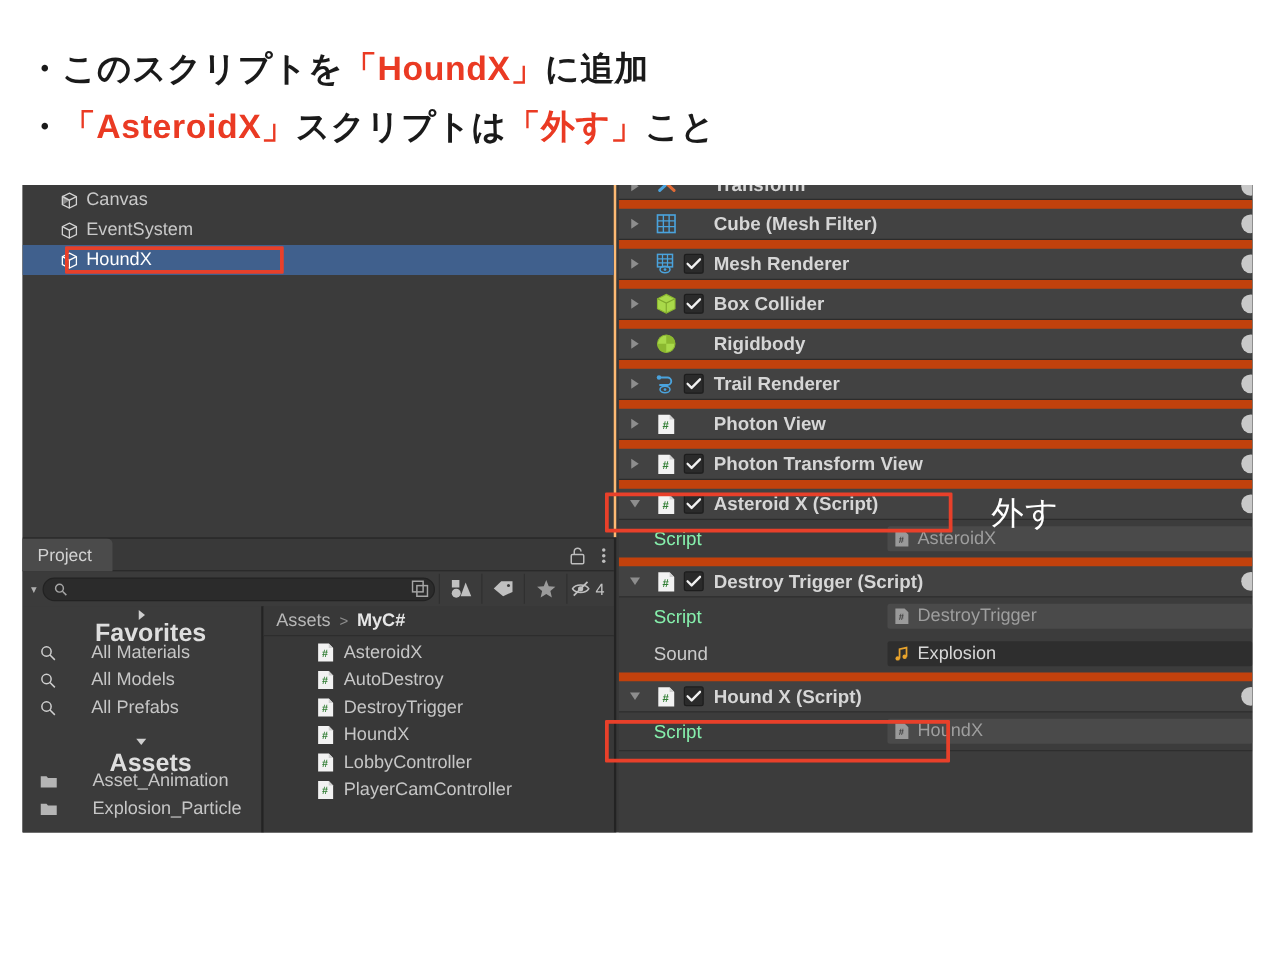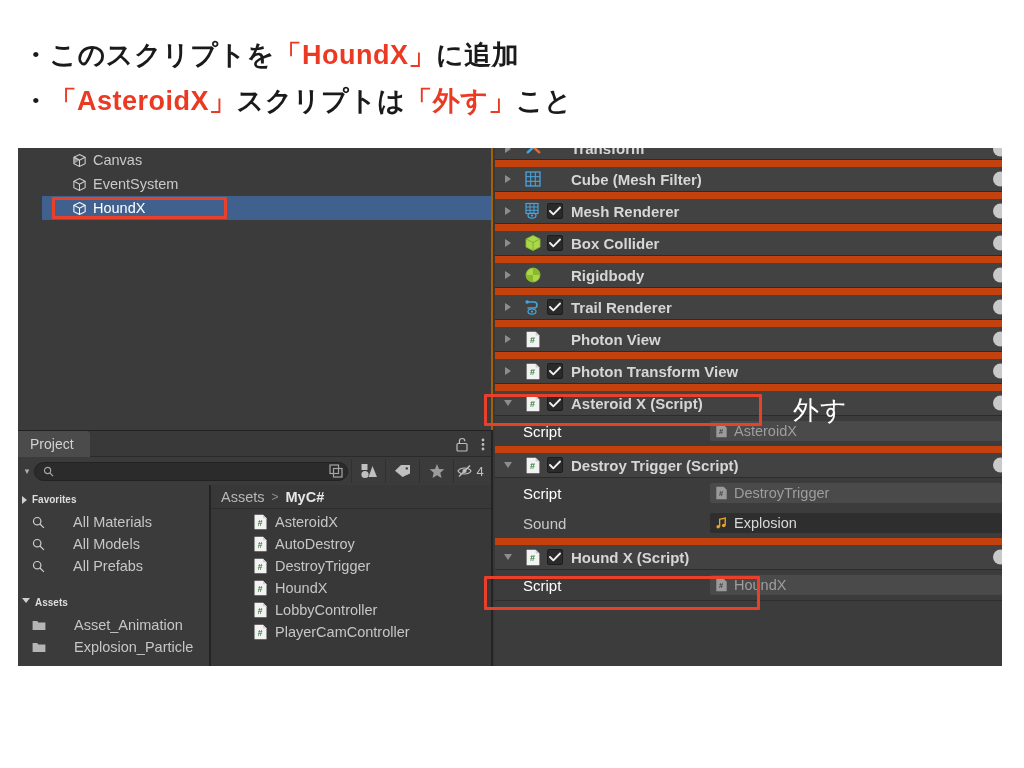--- a/index.html
+++ b/index.html
@@ -22,21 +22,21 @@
   
   .unity {
     position: absolute; left: 18px; top: 148px;
     width: 984px; height: 518px;
     background: #383838; overflow: hidden;
   }
 
   
   .hierarchy {
     position: absolute; left: 0; top: 0; width: 475px; height: 282px;
-    background: #3b3b3b; border-right: 2px solid #a16207; padding-left: 24px;
+    background: #3b3b3b; border-right: 2px solid #fdba74;
   }
   .h-row {
     position: relative; height: 24px; display: flex; align-items: center;
     padding-left: 30px; color: #c9c9c9; font-size: 14.5px;
   }
   .h-row.selected { background: #40608d; color: #ffffff; }
   .h-arrow {
     position: absolute; left: 32px; width: 0; height: 0;
     border-left: 6px solid #8a8a8a; border-top: 4.5px solid transparent;
     border-bottom: 4.5px solid transparent;
@@ -98,21 +98,21 @@
 
   .proj-body { display: flex; height: 181px; }
   .proj-left {
     width: 193px; background: #3b3b3b; padding-top: 3px;
     border-right: 2px solid #232323; position: relative;
   }
   .proj-right { flex: 1; background: #383838; position: relative; }
 
   .pl-head {
     display: flex; align-items: center; height: 23px; color: #dedede;
-    font-size: 10px; font-weight: bold; padding-left: 14px;
+    font-size: 20px; font-weight: bold; padding-left: 14px; flex-direction: column;
   }
   .pl-head .tri {
     width: 0; height: 0; border-left: 5px solid #cfcfcf;
     border-top: 4px solid transparent; border-bottom: 4px solid transparent;
     margin-right: 5px; margin-left: -10px;
   }
   .pl-row {
     display: flex; align-items: center; height: 22px; color: #c6c6c6;
     font-size: 14.5px; padding-left: 14px; gap: 22px;
   }
@@ -166,21 +166,21 @@
   .comp-name { white-space: nowrap; }
   .help-dot {
     position: absolute; right: -6px; top: 50%; transform: translateY(-50%);
     width: 15px; height: 15px; border-radius: 50%; background: #c9c9c9;
   }
 
   .prop-row {
     height: 30px; display: flex; align-items: center;
     background: #3c3c3c; font-size: 15px;
   }
-  .prop-label { width: 215px; padding-left: 28px; color: #ffffff; }
+  .prop-label { width: 215px; padding-left: 28px; color: #86efac; }
   .prop-label.bright { color: #c9c9c9; }
   .prop-field {
     flex: 1; height: 20px; margin-right: 0; background: #4a4a4a;
     display: flex; align-items: center; padding-left: 5px;
     color: #9e9e9e; font-size: 14.5px; border-radius: 2px;
   }
   .prop-field.obj { background: #2e2e2e; color: #d8d8d8; }
   .prop-field .f-ico { margin-right: 6px; display: flex; flex: none; }
   .sep-row { height: 1px; background: #2e2e2e; }
 

